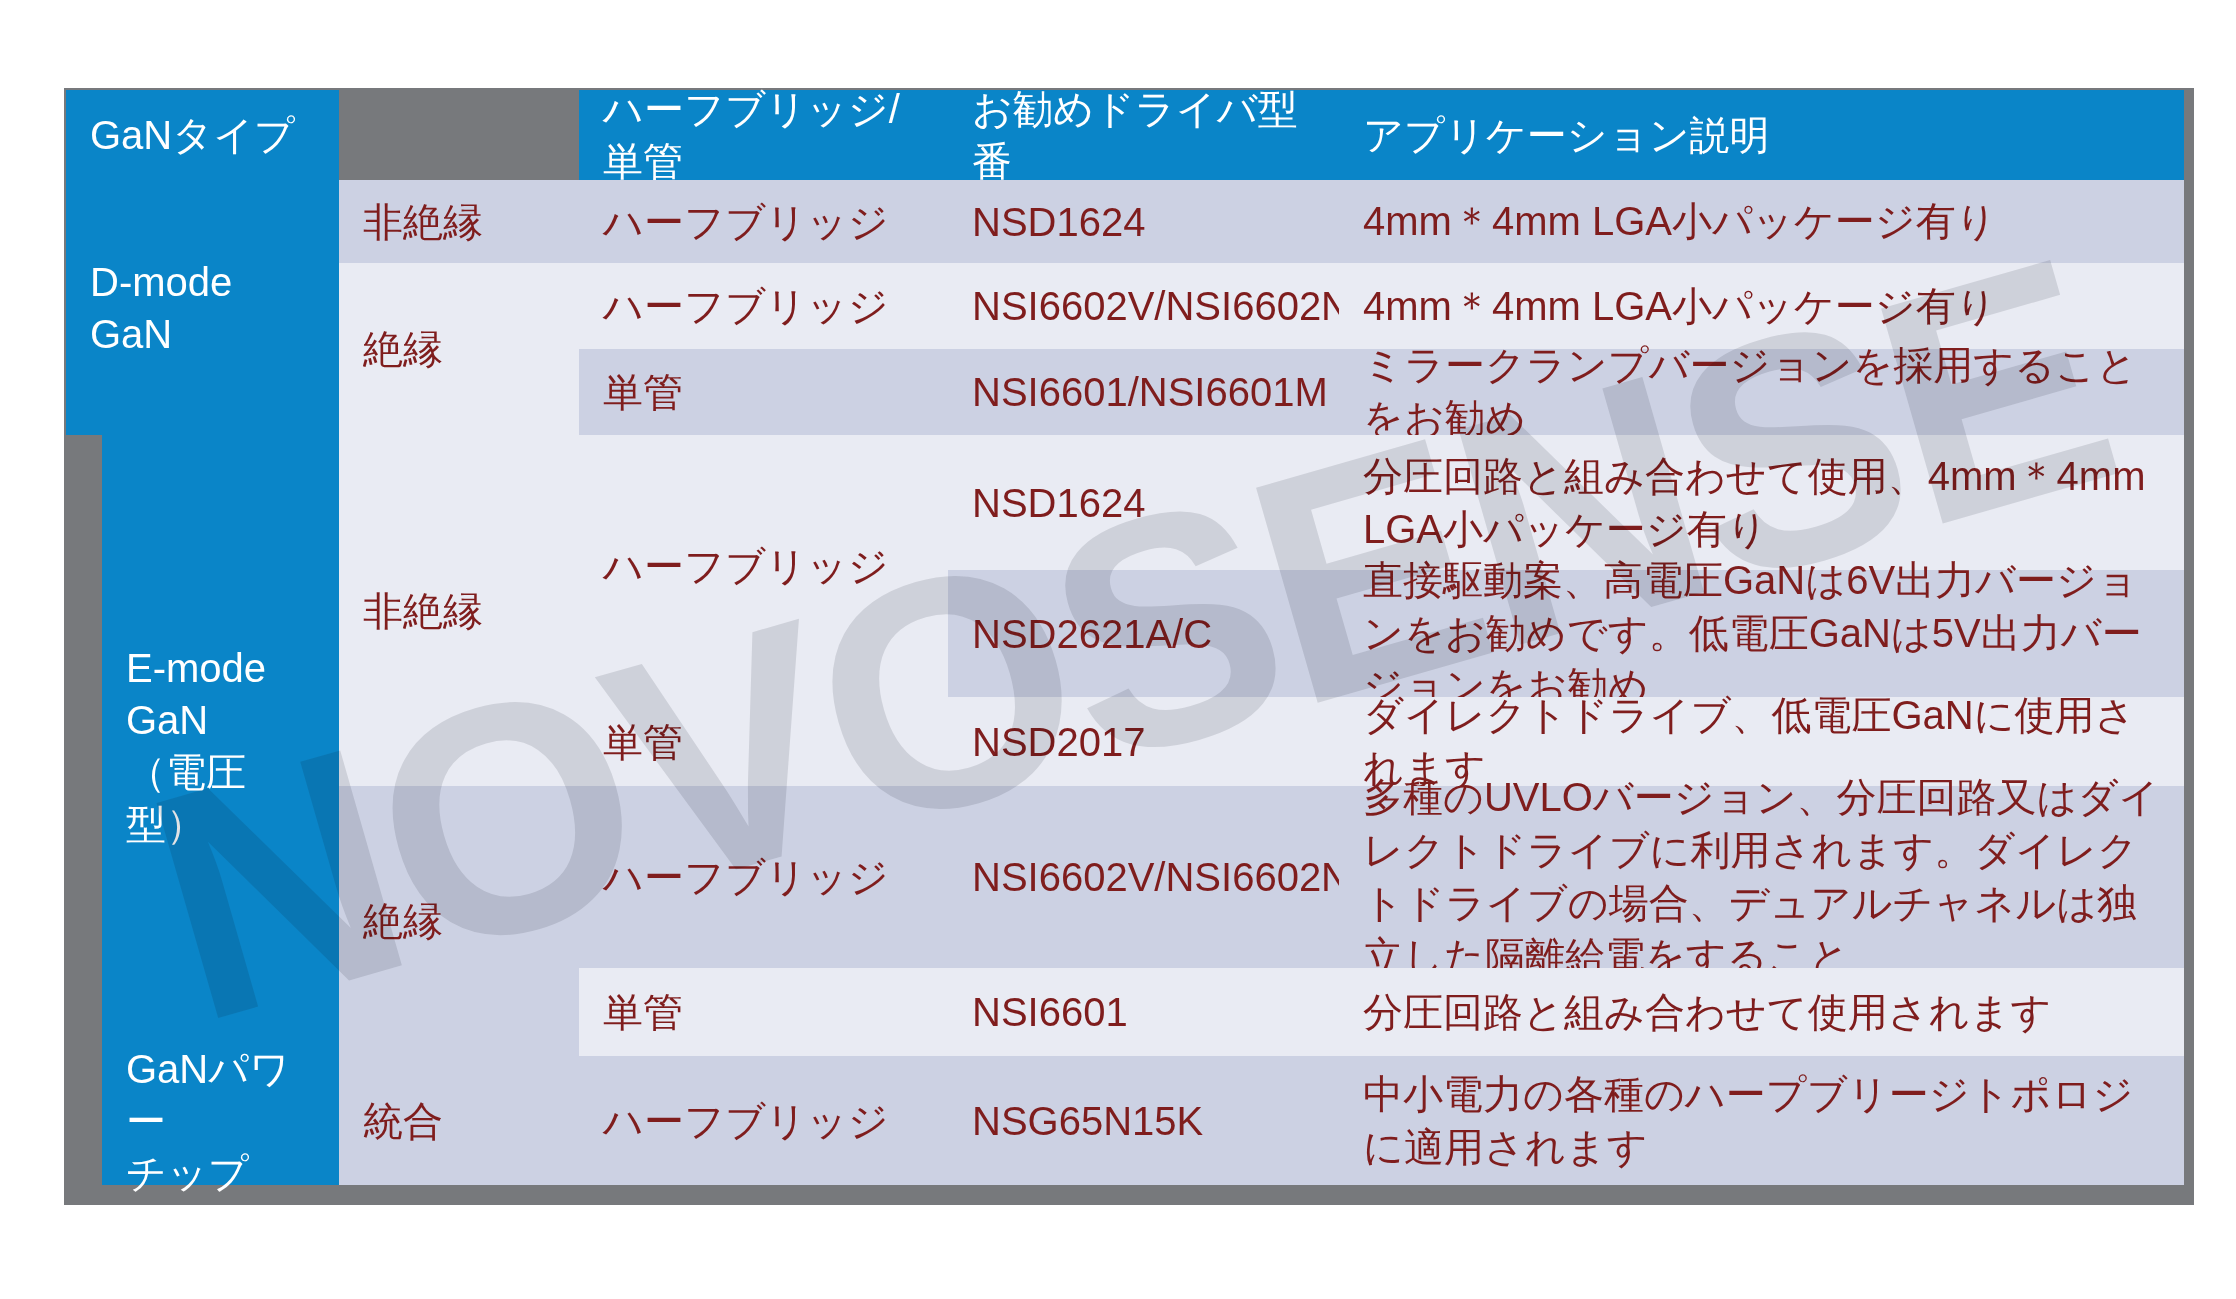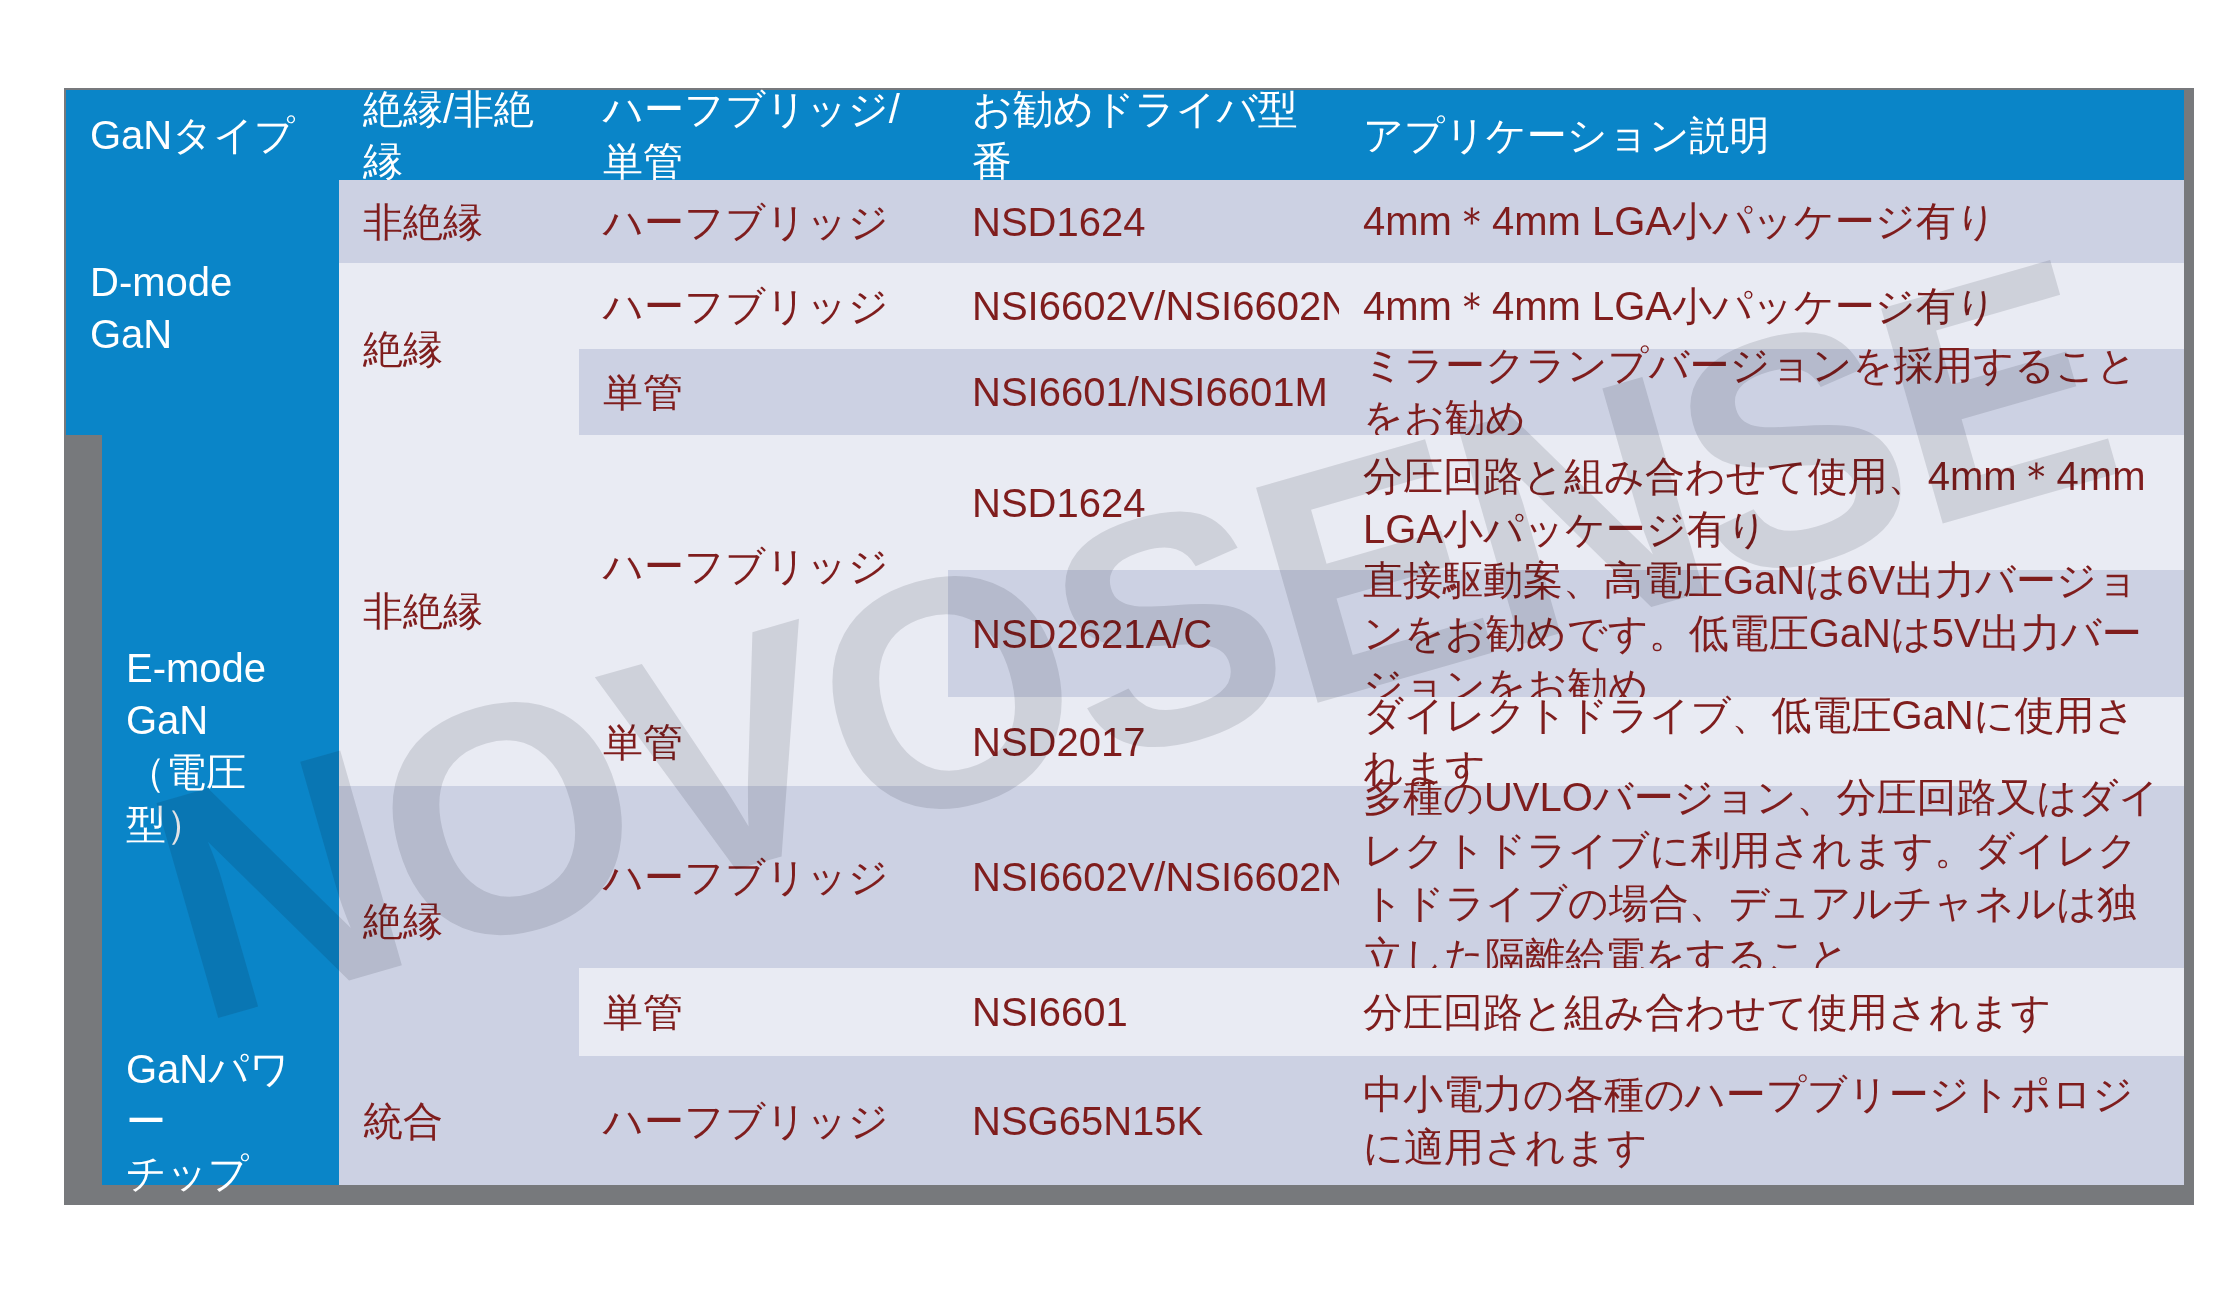--- a/index.html
+++ b/index.html
@@ -51,21 +51,20 @@
   }
 </style>
 </head>
 <body>
 
 <div class="page">
 
   <div class="table-grid">
 
     <div class="cell blue" style="grid-area:1/1/2/2">GaNタイプ</div>
-    <div class="cell blue" style="grid-area:1/2/2/3">絶縁/非絶縁</div>
     <div class="cell blue" style="grid-area:1/3/2/4">ハーフブリッジ/単管</div>
     <div class="cell blue" style="grid-area:1/5/2/6">アプリケーション説明</div>
     <div class="cell blue" style="grid-area:1/4/2/5">お勧めドライバ型番</div>
 
     <div class="cell blue" style="grid-area:2/1/5/2">D-mode GaN</div>
     <div class="cell blue stack" style="grid-area:5/1/10/2">
       <span>E-mode GaN</span>
       <span>（電圧型）</span>
     </div>
     <div class="cell blue stack" style="grid-area:10/1/11/2">

